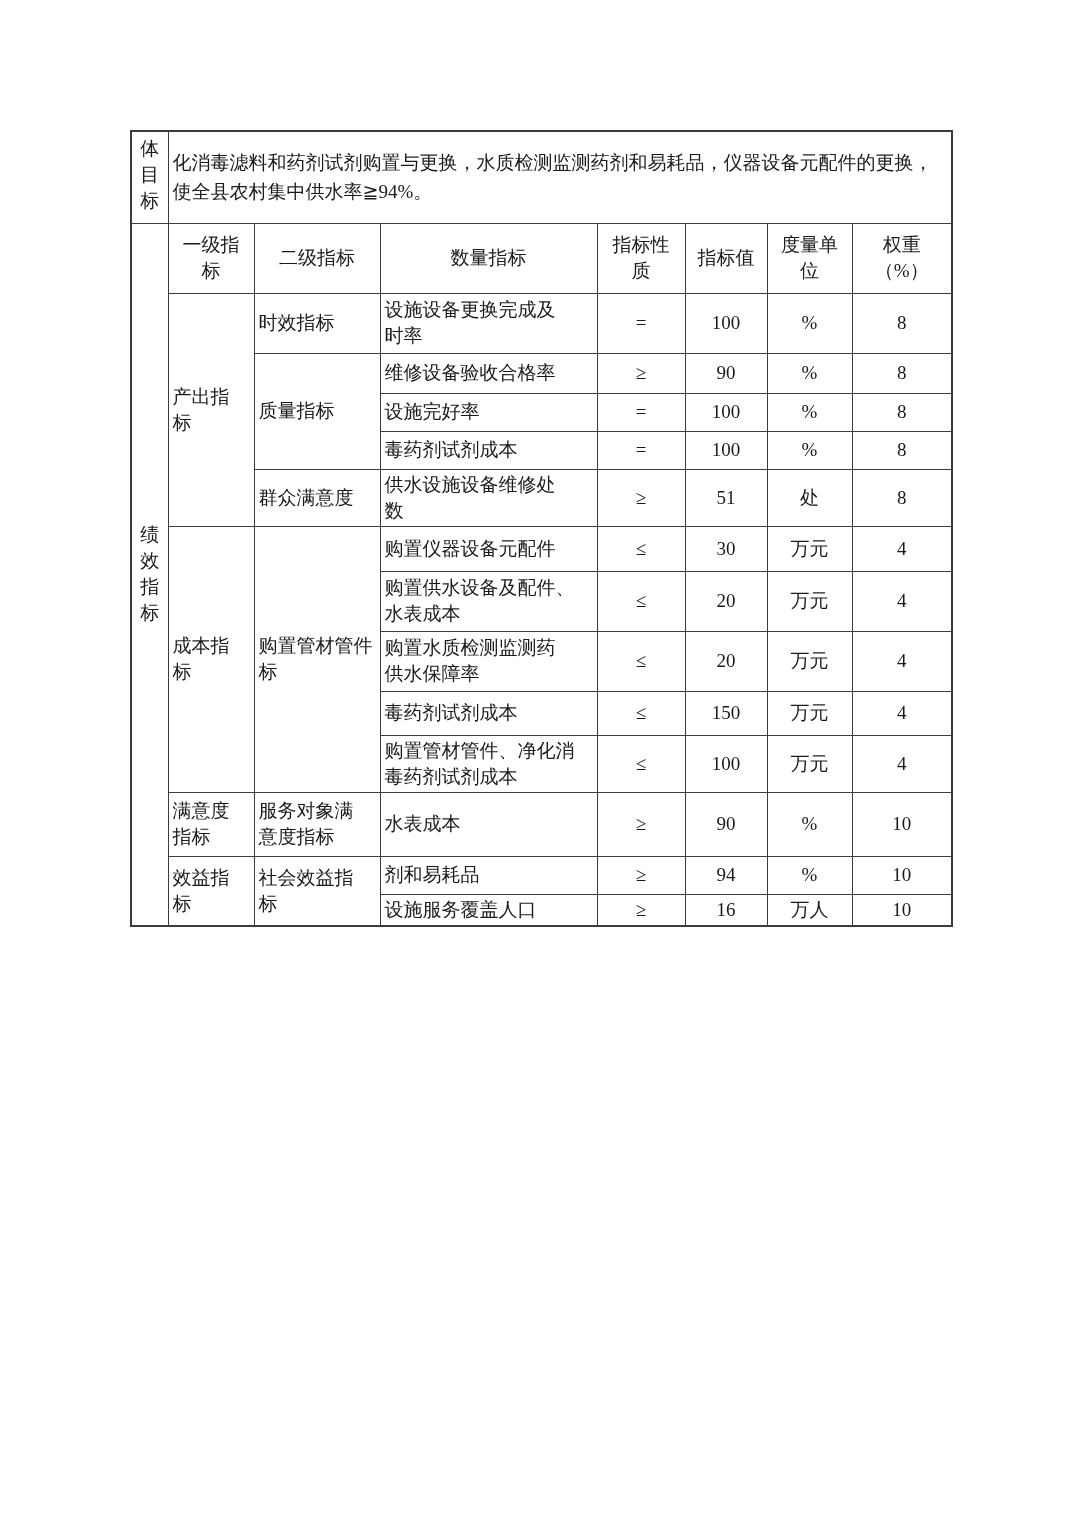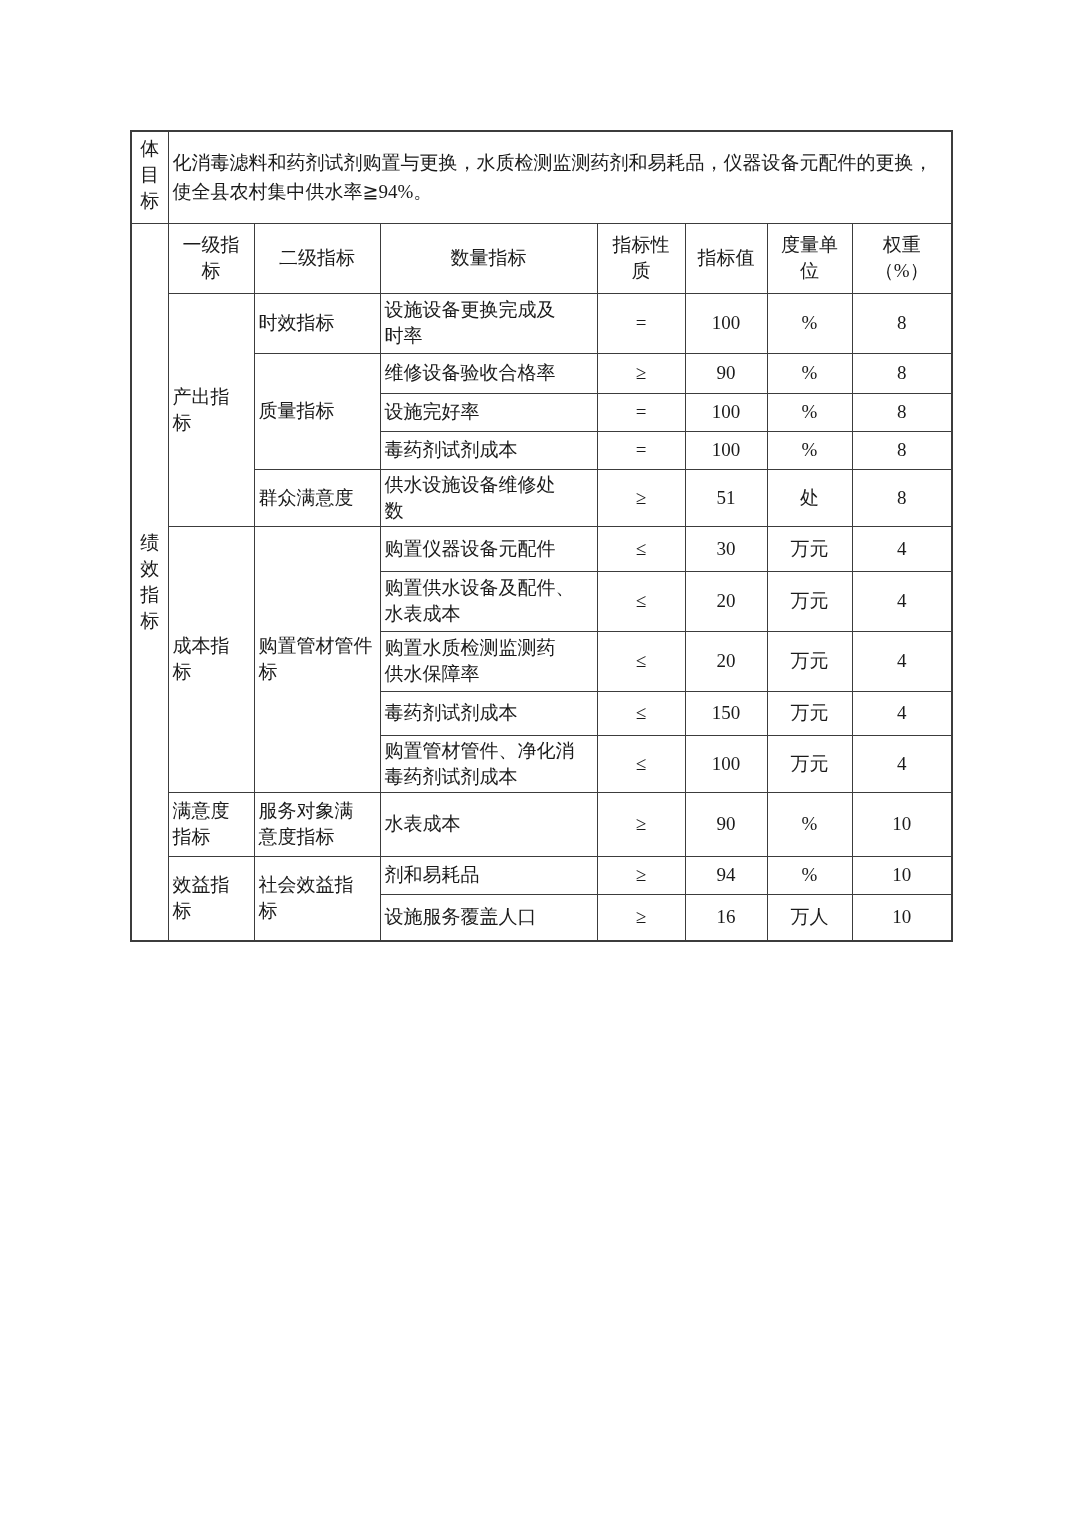--- a/index.html
+++ b/index.html
@@ -212,21 +212,21 @@
 标</td>
       <td class="l" rowspan="2">社会效益指
 标</td>
       <td class="l">剂和易耗品</td>
       <td class="c">≥</td>
       <td class="c">94</td>
       <td class="c">%</td>
       <td class="c">10</td>
     </tr>
 
-    <tr style="height:47px">
+    <tr style="height:31px">
       <td class="l">设施服务覆盖人口</td>
       <td class="c">≥</td>
       <td class="c">16</td>
       <td class="c">万人</td>
       <td class="c">10</td>
     </tr>
   </tbody>
     </table>
 </div>
 

